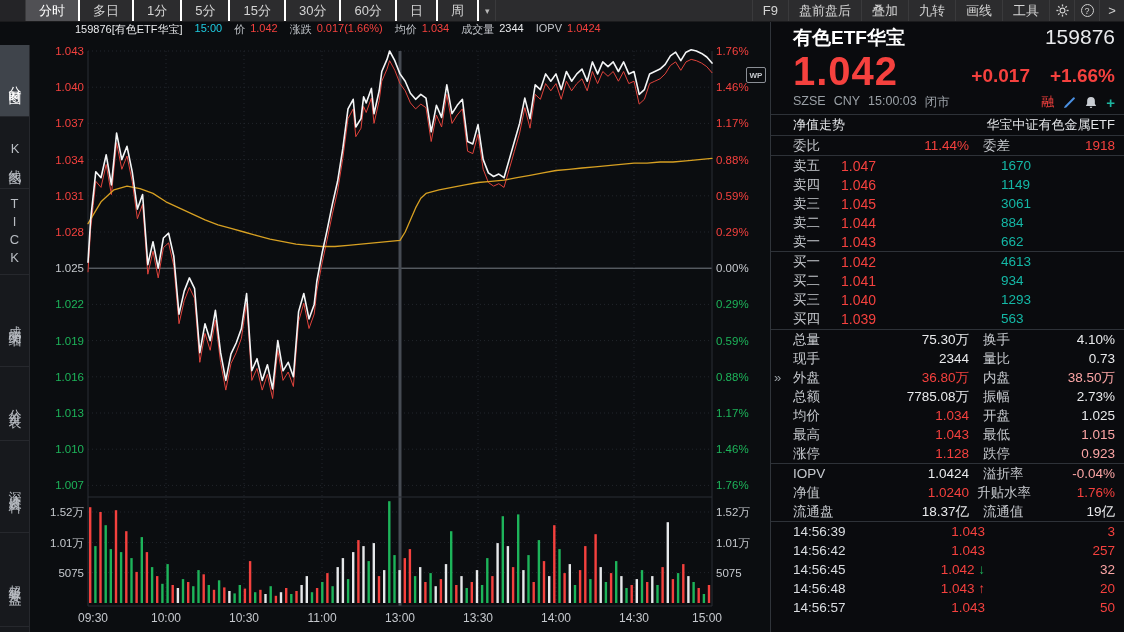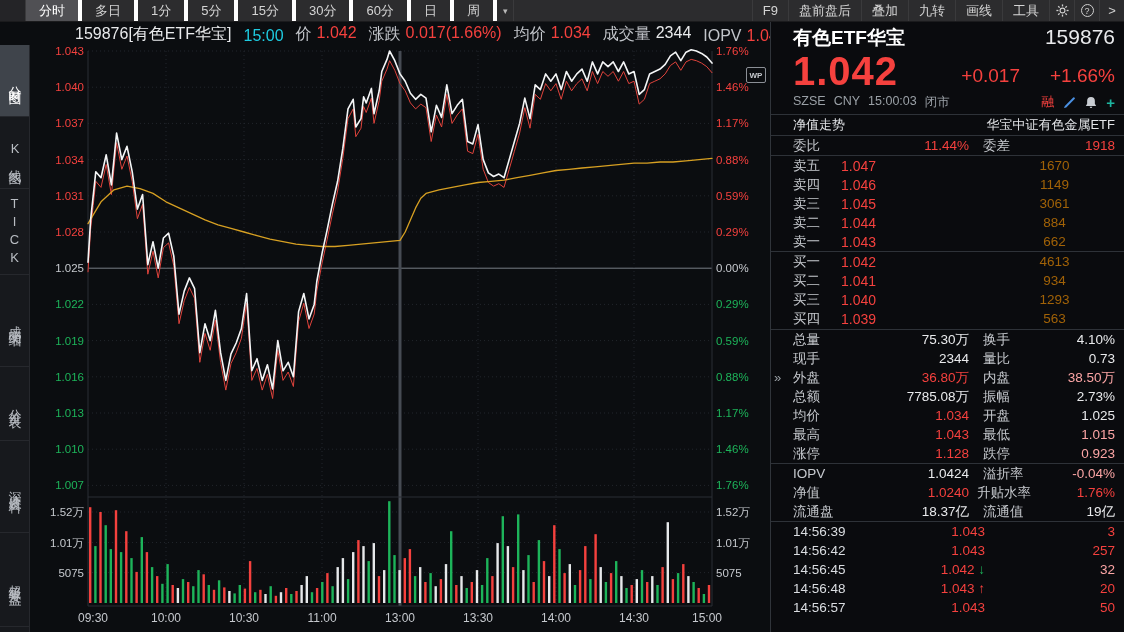--- a/index.html
+++ b/index.html
@@ -3,33 +3,33 @@
 <meta charset="utf-8">
 <style>
   * { margin:0; padding:0; box-sizing:border-box; }
   html,body { width:1124px; height:632px; overflow:hidden; background:#0a0b0e;
     font-family:"Liberation Sans","DejaVu Sans",sans-serif; color:#e9eaec; }
   .app { width:1124px; height:632px; display:flex; flex-direction:column; }
   
   .topbar { height:22px; background:#2c2c2e; display:flex; align-items:stretch;
     border-bottom:1px solid #1b1b1d; font-size:13px; color:#d4d4d4; flex:none; }
   .tb-pad { width:26px; background:#242427; border-right:1px solid #3a3a3c; }
-  .tb-tab { padding:0 13px; display:flex; align-items:center; border-right:4px solid #ffffff; cursor:pointer; white-space:nowrap; }
+  .tb-tab { padding:0 13px; display:flex; align-items:center; border-right:2px solid #ffffff; cursor:pointer; white-space:nowrap; }
   .tb-tab.sel { background:#505054; color:#fff; }
   .tb-caret { padding:0 6px; display:flex; align-items:center; font-size:9px; color:#b9b9b9; border-right:1px solid #3a3a3c; }
   .tb-spacer { flex:1; }
   .tb-menu { padding:0 10px; display:flex; align-items:center; border-left:1px solid #3a3a3c; white-space:nowrap; }
   .tb-icon { width:25px; display:flex; align-items:center; justify-content:center; border-left:1px solid #3a3a3c; color:#cfcfcf; }
   .tb-icon svg { display:block; }
   
   .main { flex:1; display:flex; min-height:0; }
   .left { width:770px; flex:none; display:flex; flex-direction:column; background:#0b0d10; }
   
-  .infobar { height:23px; flex:none; display:flex; align-items:flex-end; gap:12px;
-    padding-left:75px; font-size:16px; white-space:nowrap; background:#0b0d10; }
+  .infobar { height:23px; flex:none; display:flex; align-items:flex-start; gap:12px;
+    padding-left:75px; font-size:11px; white-space:nowrap; background:#0b0d10; }
   .infobar .lab { color:#c2c5ca; }
   .infobar .pair { display:flex; gap:5px; }
   .c-red { color:#f5413e; } .c-green { color:#fca5a5; } .c-white { color:#e9eaec; }
   .c-cyan { color:#1ecbe0; }
   .body { flex:1; display:flex; min-height:0; }
   
   .sidebar { width:30px; flex:none; background:#17191d; border-right:1px solid #26282d; display:flex; flex-direction:column; }
   .side-tab { writing-mode:vertical-lr; text-orientation:upright; display:flex; align-items:center; justify-content:center;
     font-size:13px; color:#b9bdc3; border-bottom:1px solid #26282d; letter-spacing:3px; cursor:pointer; flex:none; }
   .side-tab.sel { background:#3f444b; color:#ffffff; }
@@ -41,35 +41,35 @@
   
   .right { flex:1; background:#0a0b0e; border-left:1px solid #30343a; position:relative;
     display:flex; flex-direction:column; font-size:13.5px; padding:0 0 0 0; }
   .collapse-arr { position:absolute; left:3px; top:348px; color:#9aa0a6; font-size:13px; cursor:pointer; }
   .q-head { padding:3px 9px 0 22px; flex:none; }
   .q-row1 { display:flex; justify-content:space-between; align-items:baseline; }
   .q-name { font-size:19px; font-weight:bold; color:#ffffff; }
   .q-code { font-size:21px; color:#e9eaec; }
   .q-row2 { display:flex; justify-content:space-between; align-items:flex-end; margin-top:0; }
   .q-last { font-size:40px; font-weight:bold; line-height:40px; letter-spacing:1px; }
-  .q-chg { font-size:19px; font-weight:normal; display:flex; gap:30px; padding-bottom:4px; }
+  .q-chg { font-size:19px; font-weight:bold; display:flex; gap:20px; padding-bottom:4px; }
   .q-row3 { display:flex; justify-content:space-between; align-items:center; font-size:12.5px; color:#9aa0a6;
     padding:2px 0 3px 0; }
   .q-row3 .mk { display:flex; gap:8px; }
   .q-row3 .icons { display:flex; gap:9px; align-items:center; }
   .sep { border-bottom:1px solid #2e3238; }
   .nav-row { display:flex; justify-content:space-between; padding:0 9px 0 22px; height:20px; align-items:center;
     font-size:13px; color:#e3e5e8; flex:none; }
   .grid-row { display:grid; grid-template-columns:48px 128px 70px 1fr; align-items:center;
     padding:0 9px 0 22px; height:19px; flex:none; }
   .grid-row .v { text-align:right; }
   .book-row { display:grid; grid-template-columns:48px 160px 1fr; align-items:center;
     padding:0 16px 0 22px; height:19px; flex:none; cursor:pointer; }
   .book-row .p { text-align:left; font-size:14px; }
-  .book-row .q { text-align:center; color:#a16207; }
+  .book-row .q { text-align:left; color:#14b8a6; }
   .trade-row { display:grid; grid-template-columns:74px 118px 1fr; align-items:center;
     padding:0 9px 0 22px; height:19px; flex:none; }
   .trade-row .tp { text-align:right; }
   .trade-row .tv { text-align:right; }
   .arr-up { color:#f5413e; font-weight:bold; } .arr-dn { color:#1db45a; font-weight:bold; }
   .lblc { color:#c6c9ce; }
   svg text { font-family:"Liberation Sans","DejaVu Sans",sans-serif; }
 </style>
 </head>
 <body>

